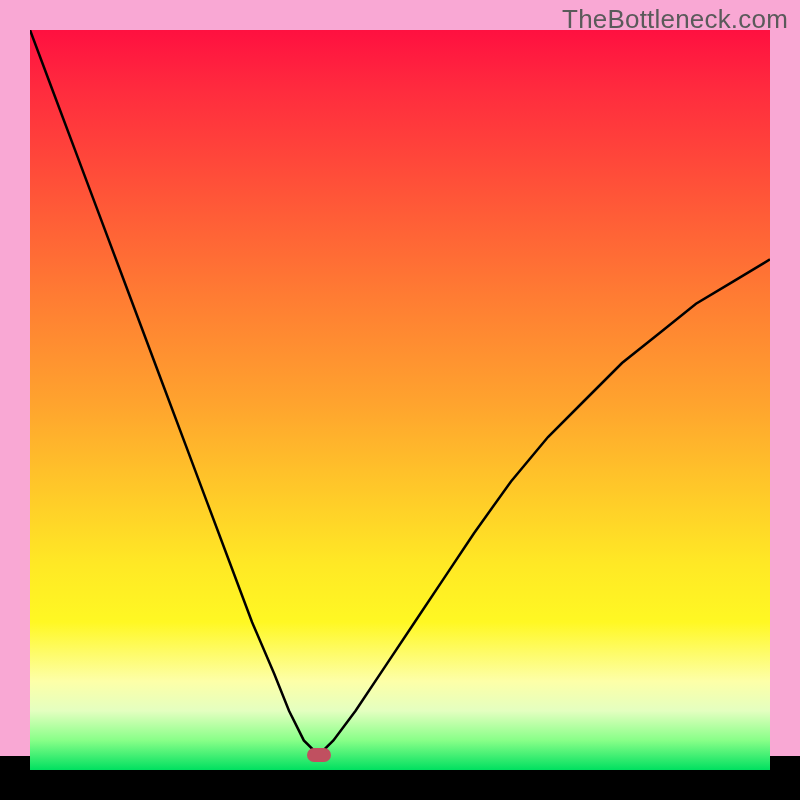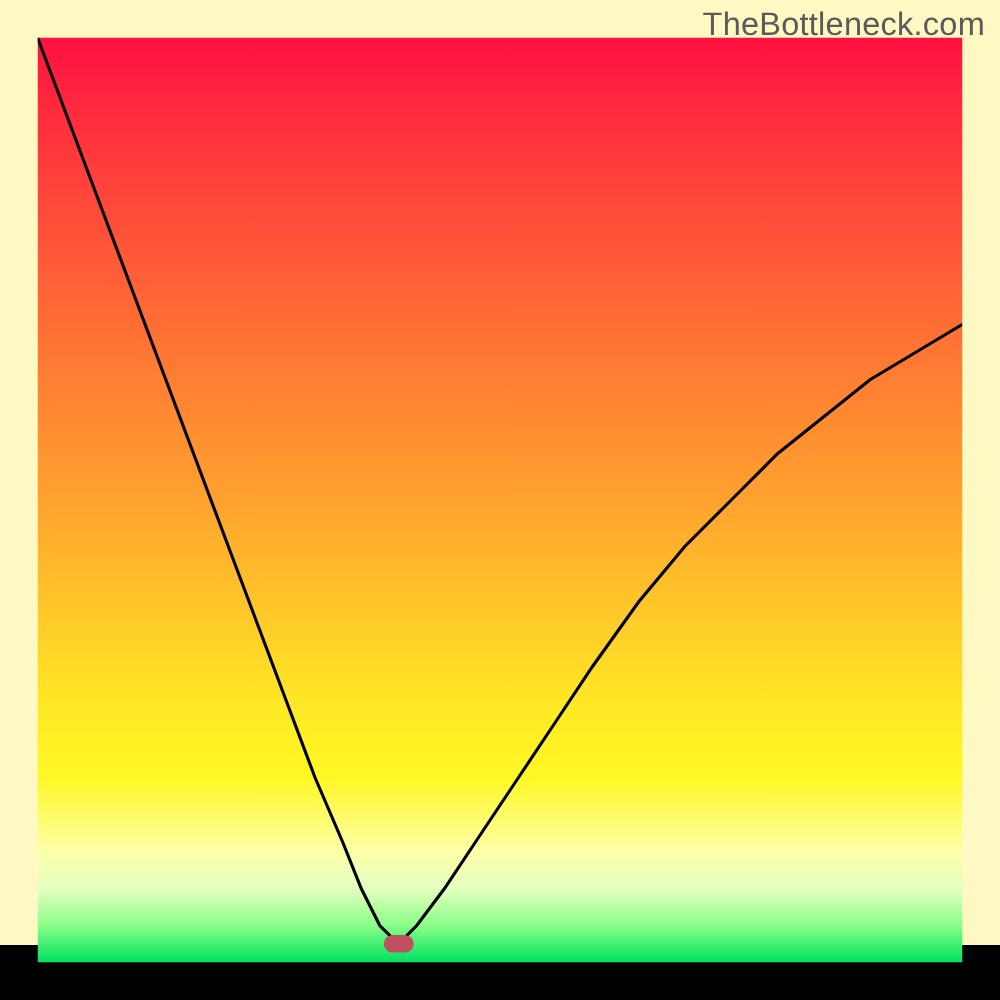--- a/index.html
+++ b/index.html
@@ -8,21 +8,21 @@
     width: 800px;
     height: 800px;
     overflow: hidden;
     background: #000;
     font-family: Arial, Helvetica, sans-serif;
   }
   .frame {
     position: relative;
     width: 800px;
     height: 756px;
-    background: #fef9c3;
+    background: #f9a8d4;
   }
   .watermark {
     position: absolute;
     top: 4px;
     right: 12px;
     color: #5a5a5a;
     font-size: 26px;
     font-weight: 500;
     letter-spacing: 0.2px;
     user-select: none;

